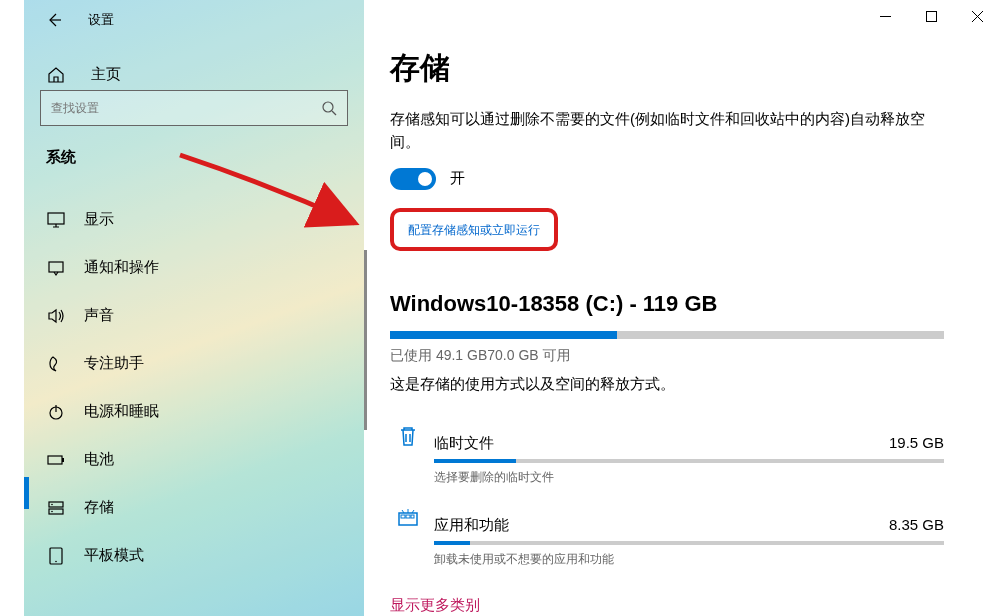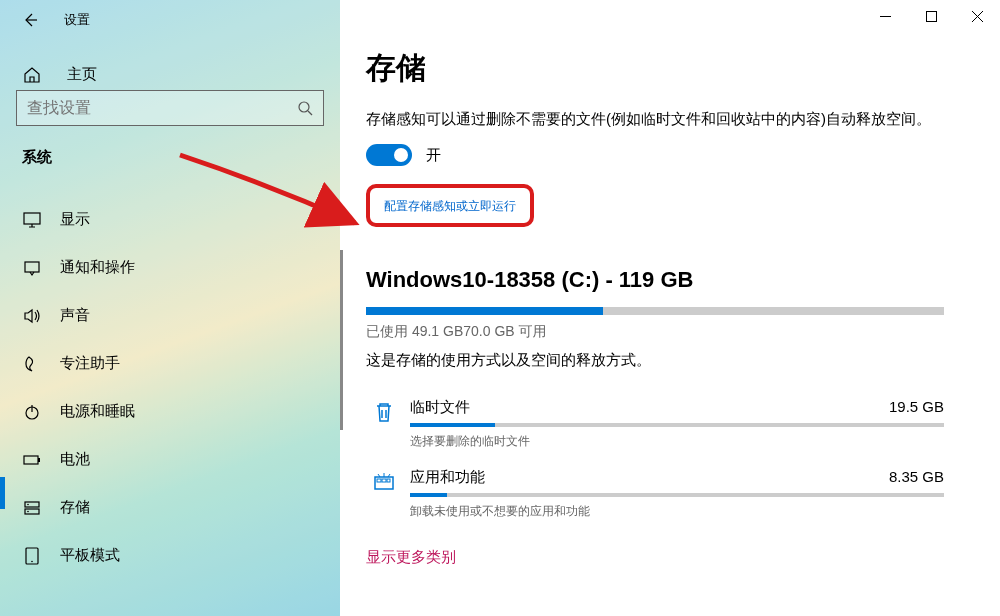--- a/index.html
+++ b/index.html
@@ -1,29 +1,29 @@
 <!DOCTYPE html>
 <html><head>
 <meta charset="utf-8">
 <style>
 * { margin: 0; padding: 0; box-sizing: border-box; font-family: "Microsoft YaHei", "Segoe UI", sans-serif; }
 body { width: 1000px; height: 616px; background: #fff; overflow: hidden; position: relative; }
-.window { display: flex; height: 100%; }
+.window { display: flex; height: 100%; padding-left: 24px; }
 .sidebar { width: 340px; height: 100%; background: linear-gradient(160deg, #9fd8e8 0%, #b8e2d8 25%, #f0e8c0 55%, #a8e0d0 75%, #88d0e0 100%); position: relative; }
 .sidebar-overlay { position: absolute; inset: 0; background: rgba(255,255,255,0.15); }
 .titlebar { display: flex; align-items: center; height: 40px; padding-left: 18px; position: relative; z-index: 2; }
 .back-btn { width: 24px; height: 24px; display: flex; align-items: center; justify-content: center; cursor: pointer; }
 .app-title { margin-left: 22px; font-size: 13px; color: #000; }
 .sidebar-content { position: relative; z-index: 2; padding: 0 16px; }
 .home-row { display: flex; align-items: flex-end; height: 44px; padding-left: 6px; cursor: pointer; gap: 7px; }
 .home-row .icon { width: 20px; display: flex; justify-content: center; }
 .home-row .label { margin-left: 18px; font-size: 15px; color: #000; }
 .search-wrap { margin-top: 6px; margin-bottom: 14px; }
 .search-box { display: flex; align-items: center; width: 100%; height: 36px; border: 1px solid #666; background: rgba(255,255,255,0.3); padding: 0 10px; }
-.search-input { flex: 1; border: 0; background: transparent; outline: none; font-size: 16px; color: #666; }
+.search-input { flex: 1; border: 0; background: transparent; outline: none; font-size: 12px; color: #666; }
 .search-icon { width: 16px; height: 16px; }
 .section-title { font-size: 15px; font-weight: 600; color: #000; padding: 8px 6px 14px; }
 .nav-item { display: flex; align-items: flex-end; height: 48px; padding-left: 6px; cursor: pointer; position: relative; }
 .nav-item .icon { width: 20px; display: flex; justify-content: center; color: #000; }
 .nav-item .label { margin-left: 18px; font-size: 15px; color: #000; }
 .nav-item.active::before { content: ""; position: absolute; left: -16px; top: 8px; bottom: 8px; width: 5px; background: #0078d4; }
 .content { flex: 1; padding: 48px 56px 0 26px; overflow-y: auto; position: relative; }
 .scroll-thumb { position: absolute; left: 0; top: 250px; width: 3px; height: 180px; background: #888; }
 .page-title { font-size: 30px; font-weight: 600; color: #000; margin-bottom: 18px; }
 .desc { font-size: 15px; color: #000; line-height: 1.55; margin-bottom: 14px; }
@@ -34,21 +34,21 @@
 .config-link-wrap { display: inline-block; border: 4px solid #d91c1c; border-radius: 10px; padding: 8px 14px; margin-bottom: 40px; }
 .config-link { color: #0066cc; font-size: 12px; cursor: pointer; }
 .drive-title { font-size: 22px; color: #000; margin-bottom: 14px; }
 .progress-bar { width: 100%; height: 8px; background: #ccc; display: flex; margin-bottom: 8px; }
 .progress-fill { height: 100%; background: #0078d4; }
 .usage-row { display: flex; justify-content: flex-start; font-size: 14px; color: #666; margin-bottom: 10px; }
 .usage-desc { font-size: 15px; color: #000; margin-bottom: 22px; }
 .category { display: flex; align-items: flex-start; padding: 6px 0 12px; cursor: pointer; }
 .category .caticon { width: 36px; display: flex; justify-content: center; color: #0078d4; padding-top: 2px; }
 .category .catbody { flex: 1; margin-left: 8px; }
-.category .catrow { display: flex; justify-content: space-between; font-size: 15px; color: #000; }
+.category .catrow { display: flex; justify-content: space-between; font-size: 15px; color: #000; margin-top: 12px; }
 .category .catbar { height: 4px; background: #ccc; margin-top: 6px; margin-bottom: 6px; }
 .category .catbar-fill { height: 100%; background: #0078d4; }
 .category .catsub { font-size: 12px; color: #666; }
 .more-link { color: #be185d; font-size: 15px; cursor: pointer; margin-top: 16px; display: inline-block; }
 .wincontrols { position: absolute; top: 0; right: 0; display: flex; z-index: 10; }
 .wincontrols .wc { width: 46px; height: 32px; display: flex; align-items: center; justify-content: center; cursor: pointer; }
 .arrow { position: absolute; left: 170px; top: 145px; z-index: 50; pointer-events: none; }
 svg { display: block; }
 </style>
 </head>

